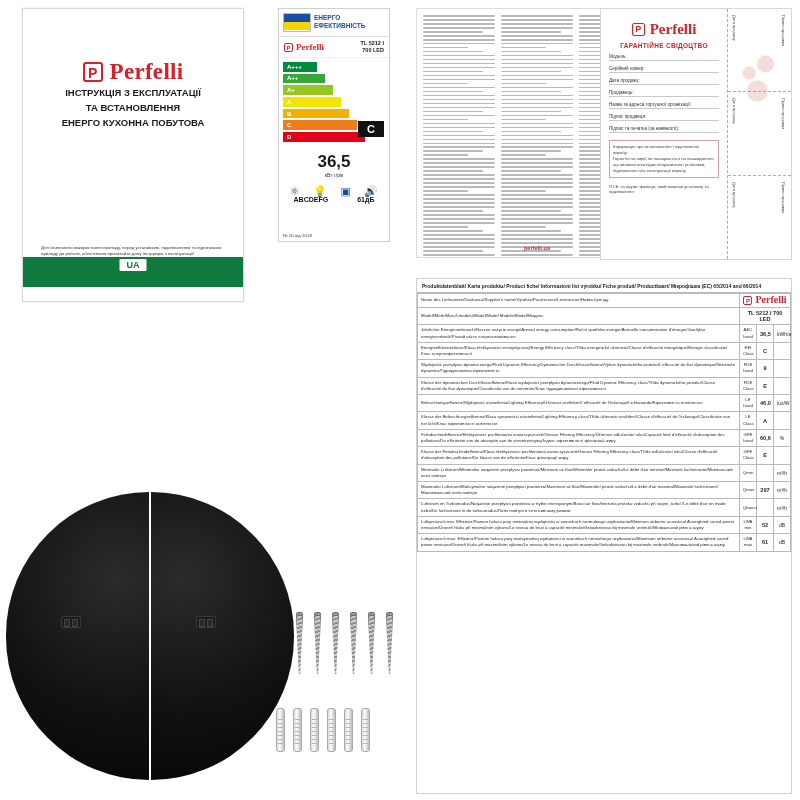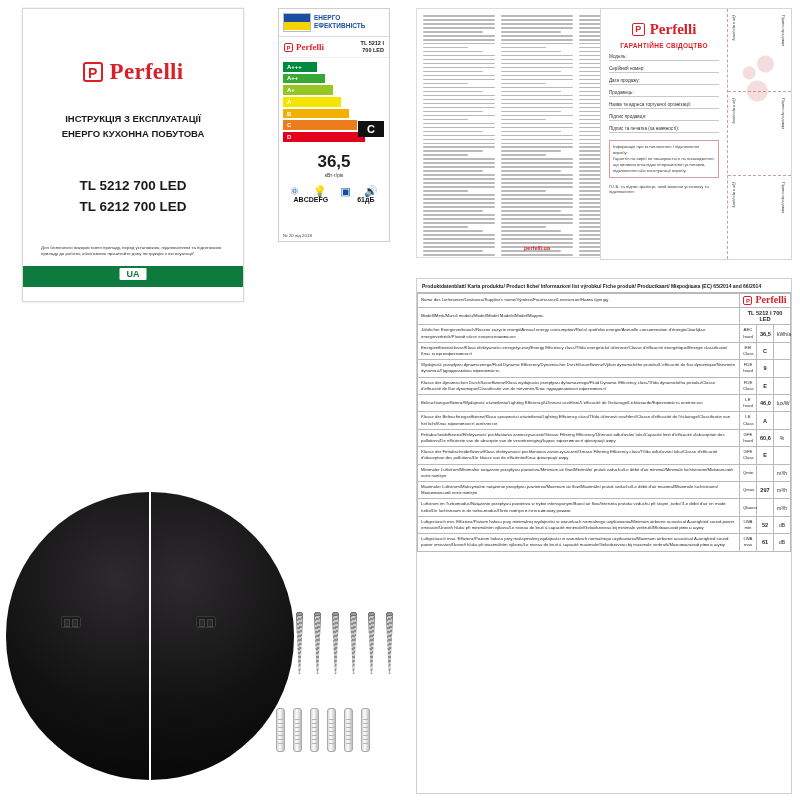--- a/index.html
+++ b/index.html
@@ -23,30 +23,30 @@
     display:flex;align-items:center;justify-content:center;
     gap:7px;margin-top:50px;
   }
   .plogo{
     width:20px;height:20px;border:2px solid #d91f27;border-radius:3px;
     color:#d91f27;font-weight:bold;font-size:14px;line-height:18px;text-align:center;
     box-sizing:border-box;
   }
   .pword{color:#d91f27;font-size:23px;font-weight:bold;letter-spacing:.3px;font-family:"Liberation Serif",serif;}
   #manual .subtitle{
-    text-align:center;margin-top:26px;font-size:9.5px;font-weight:bold;line-height:15px;
+    text-align:center;font-size:9.5px;font-weight:bold;line-height:15px;
   }
   #manual .models{
     text-align:center;margin-top:34px;font-size:13.5px;font-weight:bold;line-height:21px;
   }
   #manual .footnote{
     position:absolute;left:18px;right:18px;bottom:44px;font-size:4.4px;line-height:6px;color:#333;
   }
   #manual .greenbar{
-    position:absolute;left:0;right:0;bottom:14px;height:21px;background:#0f7a3d;
+    position:absolute;left:0;right:0;bottom:14px;height:30px;background:#0f7a3d;
   }
   #manual .greenbar span{
     position:absolute;left:50%;transform:translateX(-50%);top:2px;
     background:#fff;color:#0f7a3d;font-size:9px;font-weight:bold;
     padding:1px 7px;border-radius:1px;
   }
 
   
   #energy{
     left:278px;top:8px;width:110px;height:232px;
@@ -157,25 +157,22 @@
 </head>
 <body>
 
 <div class="sheet" id="manual">
   <div class="brandrow">
     <div class="plogo">P</div>
     <div class="pword">Perfelli</div>
   </div>
   <div class="subtitle">
     <div>ІНСТРУКЦІЯ З ЕКСПЛУАТАЦІЇ</div>
+    <div>ТА ВСТАНОВЛЕННЯ</div>
     <div>ЕНЕРГО КУХОННА ПОБУТОВА</div>
-  </div>
-  <div class="models">
-    <div>TL 5212 700 LED</div>
-    <div>TL 6212 700 LED</div>
   </div>
   <div class="footnote">Для безпечного використання приладу, перед установкою, підключенням та підготовкою приладу до роботи, обов'язково прочитайте дану інструкцію з експлуатації!</div>
   <div class="greenbar">
     <span>UA</span>
   </div>
 </div>
 
 <div class="sheet" id="energy">
   <div class="etop">
     <div class="flag">

